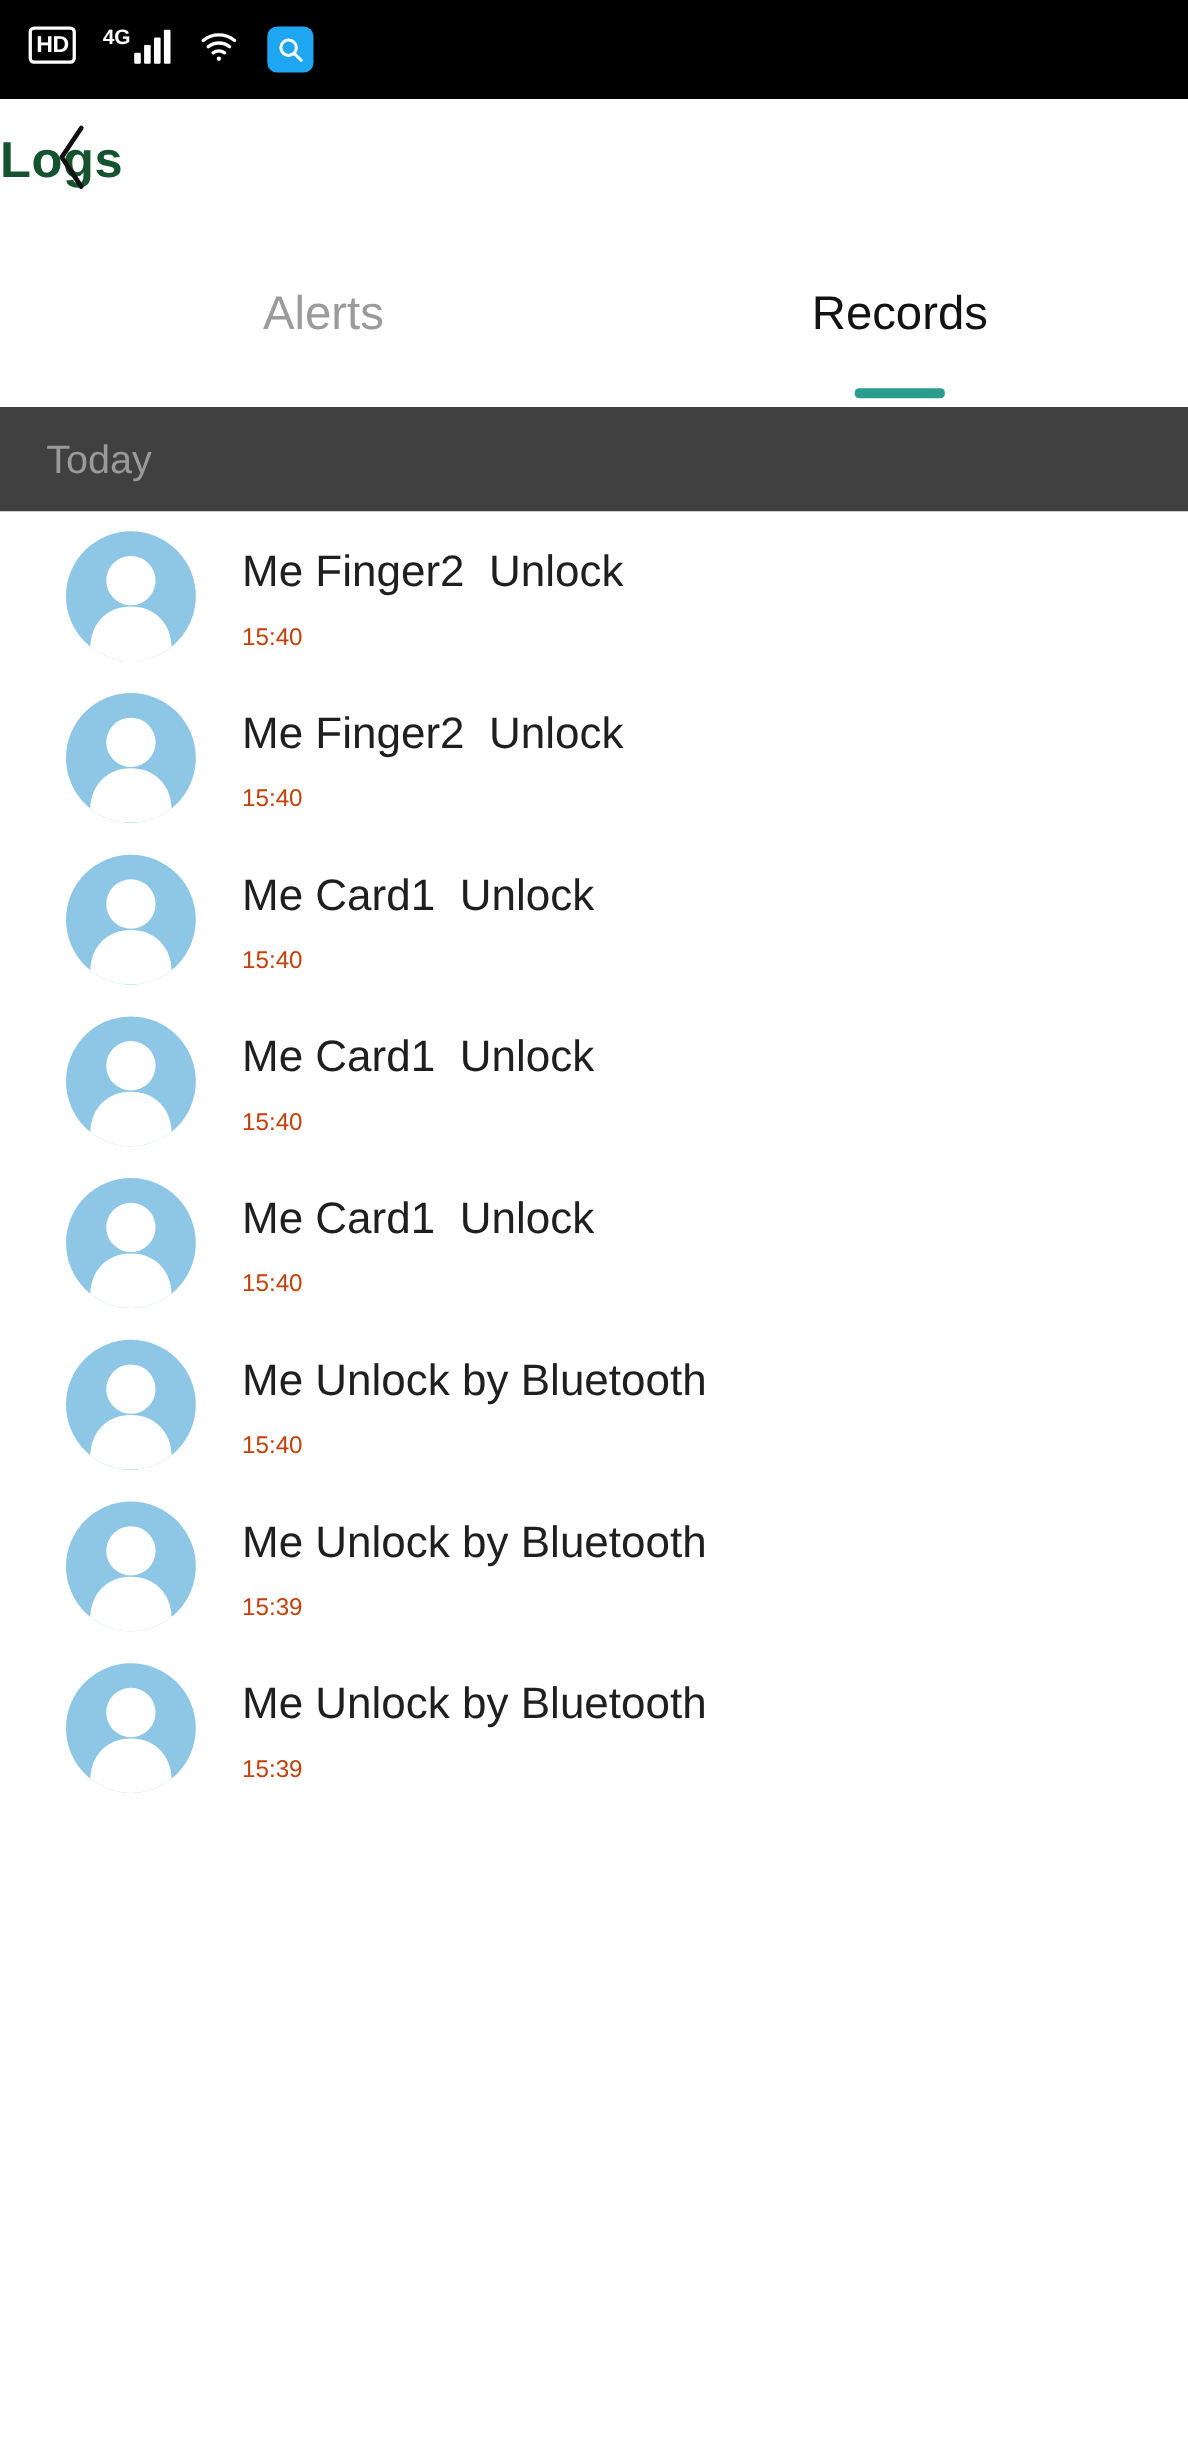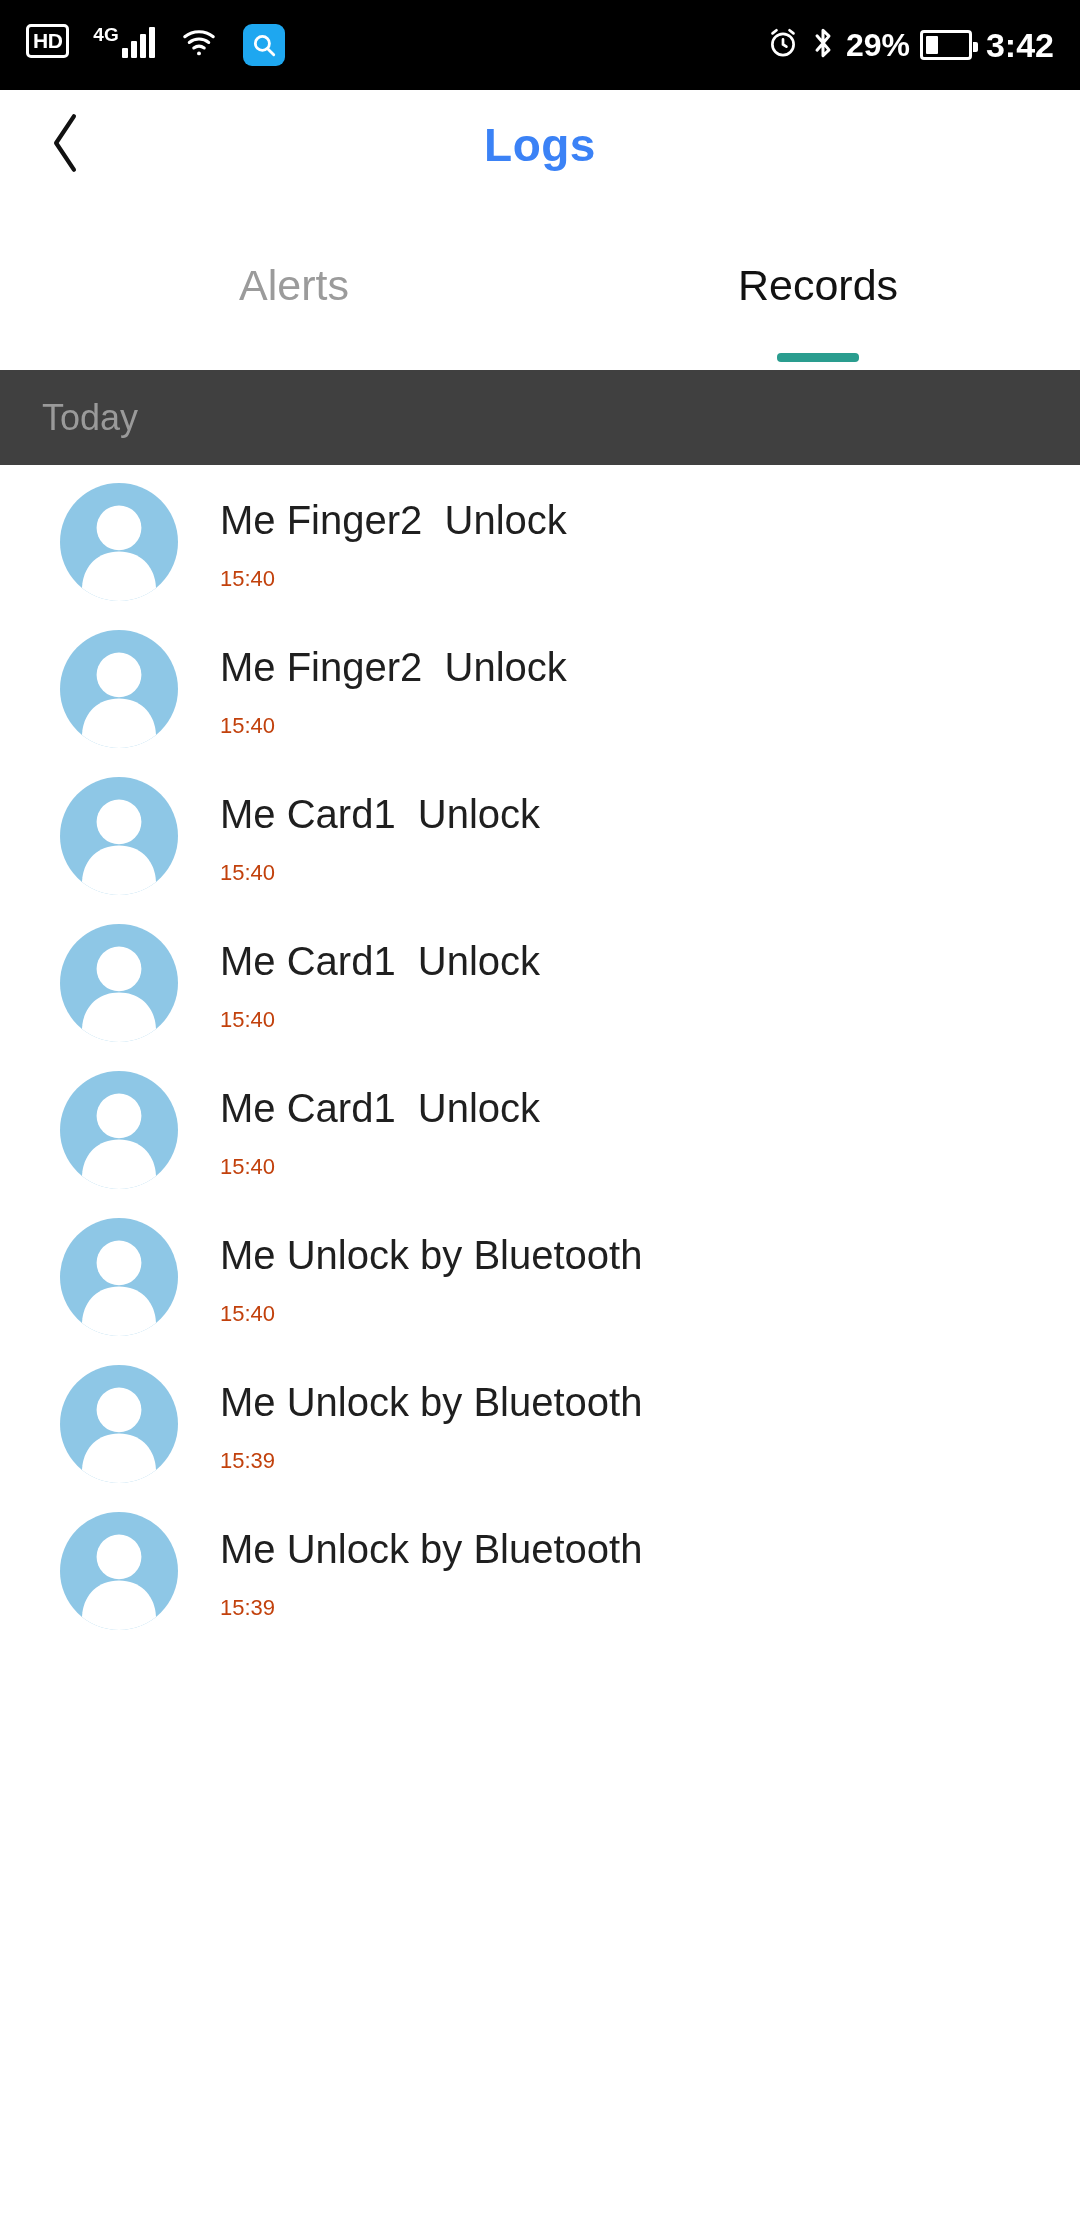--- a/index.html
+++ b/index.html
@@ -135,24 +135,24 @@
     top: 50%;
     transform: translateY(-50%);
     width: 70px;
     height: 70px;
     display: flex;
     align-items: center;
     justify-content: center;
   }
   .nav-title {
     width: 100%;
-    text-align: center;
+    text-align: left;
     font-size: 46px;
     font-weight: bold;
-    color: #3b82f6;
+    color: #14532d;
     letter-spacing: 0.5px;
   }
 
   
   .tabs {
     display: flex;
     height: 170px;
     background: #ffffff;
     position: relative;
     padding-left: 32px;
@@ -263,40 +263,20 @@
         <circle cx="12" cy="19.6" r="1.3" fill="#ffffff" stroke="none"></circle>
       </svg>
     </span>
     <span class="search-chip">
       <svg width="26" height="26" viewBox="0 0 24 24" fill="none" stroke="#ffffff" stroke-width="2.6" stroke-linecap="round">
         <circle cx="10.5" cy="10.5" r="6.5"></circle>
         <path d="M15.4 15.4 21 21"></path>
       </svg>
     </span>
   </div>
-  <div class="sb-right">
-    <span>
-      <svg width="34" height="34" viewBox="0 0 24 24" fill="none" stroke="#ffffff" stroke-width="1.9" stroke-linecap="round">
-        <circle cx="12" cy="13" r="7.5"></circle>
-        <path d="M12 9.5V13l2.4 1.6"></path>
-        <path d="M4.6 5.2 7.4 3"></path>
-        <path d="M19.4 5.2 16.6 3"></path>
-      </svg>
-    </span>
-    <span>
-      <svg width="26" height="36" viewBox="0 0 16 24" fill="none" stroke="#ffffff" stroke-width="2" stroke-linejoin="round" stroke-linecap="round">
-        <path d="M4 7.2 12 16.6 8 20.5V3.5l4 3.9L4 16.8"></path>
-      </svg>
-    </span>
-    <span class="pct">29%</span>
-    <span class="battery">
-      <span class="fill" id="battery-fill" style="width: 12px;"></span>
-    </span>
-    <span class="clock">3:42</span>
-  </div>
 </div>
 
 <div class="navbar">
   <div class="back-btn">
     <span>
       <svg width="44" height="64" viewBox="0 0 24 36" fill="none" stroke="#111111" stroke-width="2.4" stroke-linecap="round" stroke-linejoin="round">
         <path d="M17 3 7 18l10 15"></path>
       </svg>
     </span>
   </div>

